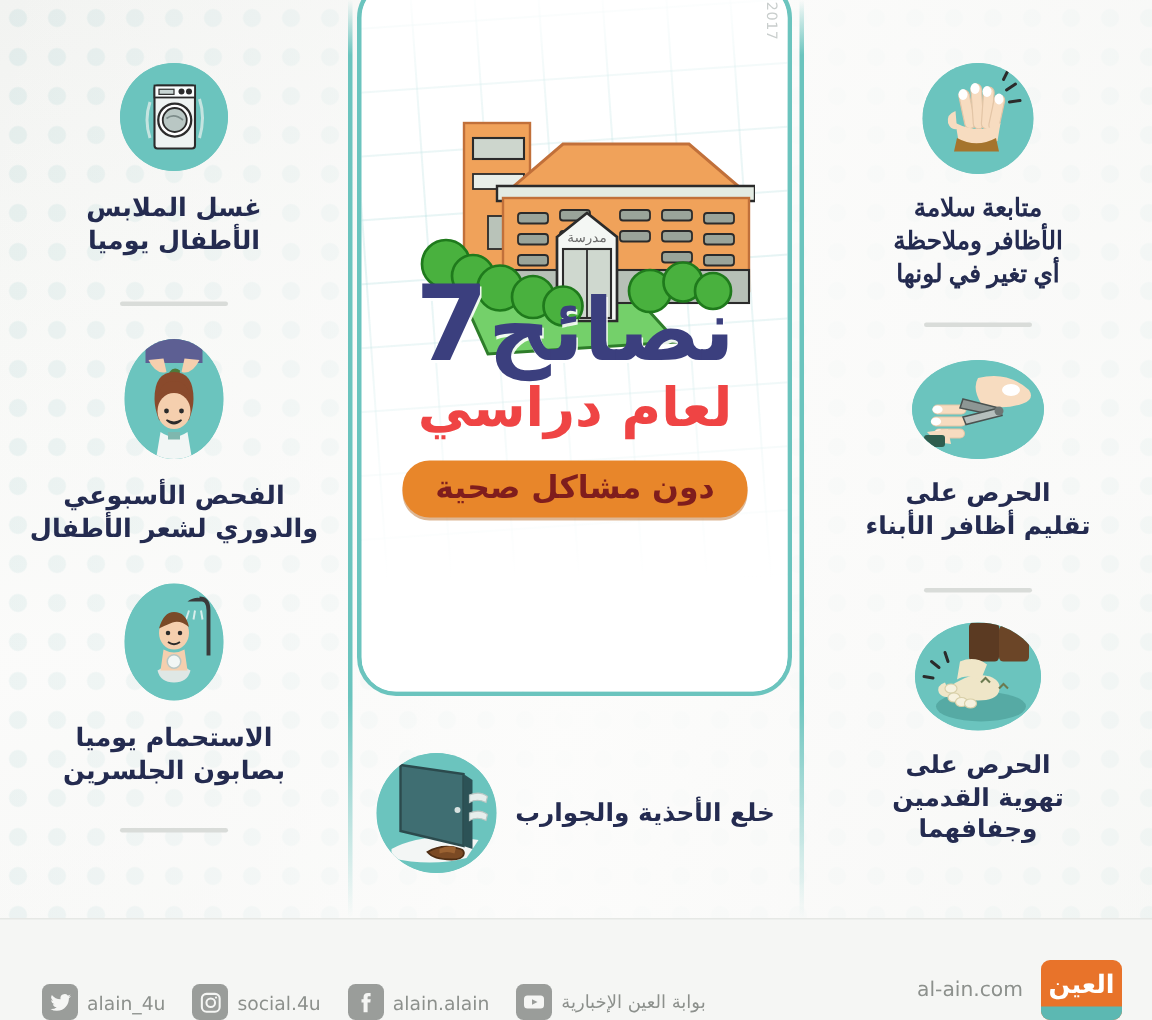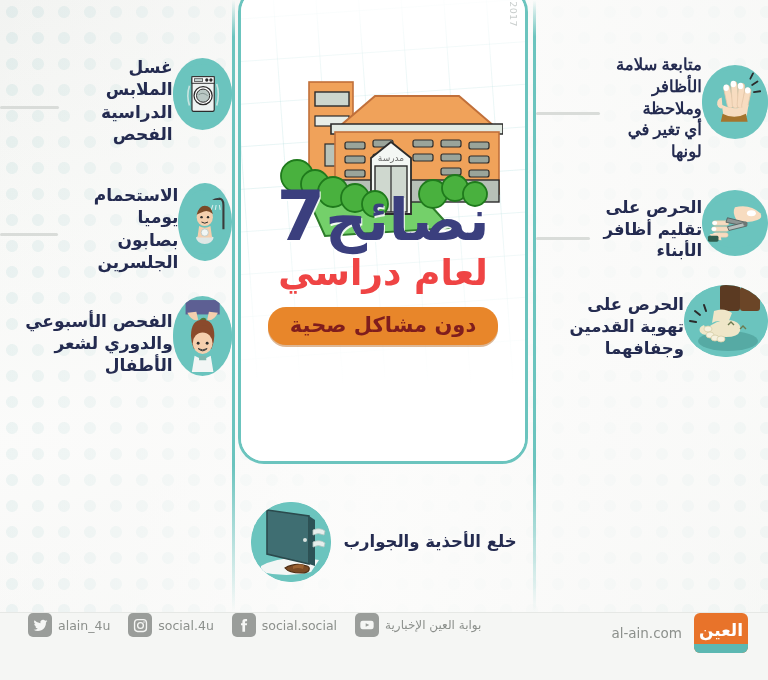--- a/index.html
+++ b/index.html
@@ -52,23 +52,23 @@
     align-items: center;
     z-index: 5;
   }
   .col.left  { left: 0; }
   .col.right { left: 536px; width: 232px; }
 
   .tip {
     position: relative;
     width: 100%;
     display: flex;
-    flex-direction: row;
+    flex-direction: column;
     align-items: center;
-    text-align: right;
+    text-align: center;
   }
   .tip .divider {
     width: 72px; height: 3px; border-radius: 2px;
     background: #d9dcd9;
     margin: 0 auto;
   }
 
   .badge {
     position: relative;
     border-radius: 50%;
@@ -184,21 +184,21 @@
   }
   .bottom-tip .tip-text { font-size: 16.5px; text-align: center; }
 
   
   #footer {
     position: absolute;
     left: 0; bottom: 0;
     width: 768px; height: 68px;
     background: #f5f6f4;
     border-top: 1px solid #e6e8e5;
-    display: flex; align-items: flex-start;
+    display: flex; align-items: flex-end;
     z-index: 10;
     direction: ltr;
   }
   .socials { display: flex; align-items: center; gap: 18px; margin-left: 28px; }
   .social { display: flex; align-items: center; gap: 6px; }
   .social .sq {
     width: 24px; height: 24px; border-radius: 5px;
     background: #9a9d9a;
     display: flex; align-items: center; justify-content: center;
     color: #f5f6f4;
@@ -245,51 +245,23 @@
               <circle cx="46" cy="19" r="2" fill="#2b2b2b"></circle>
             <circle cx="36.5" cy="38" r="11" fill="#fff" stroke="#2b2b2b" stroke-width="1.5"></circle>
             <circle cx="36.5" cy="38" r="8" fill="#b9c7c4" stroke="#2b2b2b" stroke-width="1.2"></circle>
             <path d="M31 37 q5 -4 11 1" stroke="#7e8d8b" stroke-width="1.1" fill="none"></path>
             <path d="M53 24 q4 12 0 26" stroke="#dcece9" stroke-width="2" fill="none" opacity=".8"></path>
             <path d="M20 26 q-4 12 0 24" stroke="#dcece9" stroke-width="2" fill="none" opacity=".8"></path>
           </svg>
         </div>
         <div class="tip-text">
           <div>غسل الملابس</div>
-          <div>الدراسية الفحص</div>
+          <div>الأطفال يوميا</div>
         </div>
         <div class="divider" style="margin-top:28px;"></div>
-      </div>
-
-      <div class="tip" style="padding-top:24px;">
-        <div class="badge oval" style="width:66px;height:78px;">
-          <svg width="66" height="78" viewBox="0 0 66 78">
-            <ellipse cx="33" cy="39" rx="33" ry="39" fill="#6bc4be"></ellipse>
-            <path d="M50 10 q6 0 6 8 v30" stroke="#3a3a3a" stroke-width="2.6" fill="none"></path>
-            <path d="M42 12 q7 -5 13 0 z" fill="#3a3a3a"></path>
-            <g stroke="#dff1ef" stroke-width="1.3" opacity=".95">
-              <path d="M43 18 l-2 6"></path>
-                <path d="M47 18 l-1 6"></path>
-                <path d="M51 18 l1 6"></path>
-            </g>
-            <path d="M22 58 q11 -7 22 0 q-2 8 -11 8 q-9 0 -11 -8z" fill="#dfe7e5"></path>
-            <ellipse cx="33" cy="33" rx="10" ry="11" fill="#f5cfae"></ellipse>
-            <path d="M23 30 q3 -11 10 -11 q8 0 10 10 q-6 -5 -11 -3 q-5 2 -9 4z" fill="#7a4a28"></path>
-            <circle cx="29" cy="33" r="1.5" fill="#2b2b2b"></circle>
-              <circle cx="37" cy="33" r="1.5" fill="#2b2b2b"></circle>
-            <path d="M29 39 q4 3 8 0" stroke="#2b2b2b" stroke-width="1.2" fill="none"></path>
-            <path d="M26 44 q7 4 14 0 l2 14 h-18z" fill="#f5cfae"></path>
-            <circle cx="33" cy="52" r="4.5" fill="#f1f6f5" stroke="#b9c7c4" stroke-width="1"></circle>
-          </svg>
-        </div>
-        <div class="tip-text">
-          <div>الاستحمام يوميا</div>
-          <div>بصابون الجلسرين</div>
-        </div>
-        <div class="divider" style="margin-top:26px;"></div>
       </div>
 
       <div class="tip" style="padding-top:22px;">
         <div class="badge oval" style="width:66px;height:80px;">
           <svg width="66" height="80" viewBox="0 0 66 80">
             <ellipse cx="33" cy="40" rx="33" ry="40" fill="#6bc4be"></ellipse>
             <rect x="14" y="0" width="38" height="16" fill="#5d5f93"></rect>
             <path d="M16 14 q5 10 12 8 l-2 -9z" fill="#f5cfae"></path>
             <path d="M50 14 q-5 10 -12 8 l2 -9z" fill="#f5cfae"></path>
             <path d="M30 22 q3 -4 7 -1 l-1 9 q-4 2 -7 -1z" fill="#4e7a3a"></path>
@@ -301,20 +273,48 @@
             <path d="M28 54 q5 5 10 0 q-5 3 -10 0z" fill="#fff" stroke="#2b2b2b" stroke-width="1"></path>
             <path d="M24 62 q9 6 18 0 l3 18 h-24z" fill="#f2f6f5"></path>
             <path d="M29 62 h8 v5 h-8z" fill="#7fb7ae"></path>
           </svg>
         </div>
         <div class="tip-text">
           <div>الفحص الأسبوعي</div>
           <div>والدوري لشعر الأطفال</div>
         </div>
       </div>
+
+      <div class="tip" style="padding-top:24px;">
+        <div class="badge oval" style="width:66px;height:78px;">
+          <svg width="66" height="78" viewBox="0 0 66 78">
+            <ellipse cx="33" cy="39" rx="33" ry="39" fill="#6bc4be"></ellipse>
+            <path d="M50 10 q6 0 6 8 v30" stroke="#3a3a3a" stroke-width="2.6" fill="none"></path>
+            <path d="M42 12 q7 -5 13 0 z" fill="#3a3a3a"></path>
+            <g stroke="#dff1ef" stroke-width="1.3" opacity=".95">
+              <path d="M43 18 l-2 6"></path>
+                <path d="M47 18 l-1 6"></path>
+                <path d="M51 18 l1 6"></path>
+            </g>
+            <path d="M22 58 q11 -7 22 0 q-2 8 -11 8 q-9 0 -11 -8z" fill="#dfe7e5"></path>
+            <ellipse cx="33" cy="33" rx="10" ry="11" fill="#f5cfae"></ellipse>
+            <path d="M23 30 q3 -11 10 -11 q8 0 10 10 q-6 -5 -11 -3 q-5 2 -9 4z" fill="#7a4a28"></path>
+            <circle cx="29" cy="33" r="1.5" fill="#2b2b2b"></circle>
+              <circle cx="37" cy="33" r="1.5" fill="#2b2b2b"></circle>
+            <path d="M29 39 q4 3 8 0" stroke="#2b2b2b" stroke-width="1.2" fill="none"></path>
+            <path d="M26 44 q7 4 14 0 l2 14 h-18z" fill="#f5cfae"></path>
+            <circle cx="33" cy="52" r="4.5" fill="#f1f6f5" stroke="#b9c7c4" stroke-width="1"></circle>
+          </svg>
+        </div>
+        <div class="tip-text">
+          <div>الاستحمام يوميا</div>
+          <div>بصابون الجلسرين</div>
+        </div>
+        <div class="divider" style="margin-top:26px;"></div>
+      </div>
     </div>
 
     <div class="col right">
 
       <div class="tip" style="padding-top:42px;font-family:Liberation Serif, serif;">
         <div class="badge" style="width:74px;height:74px;">
           <svg width="74" height="74" viewBox="0 0 74 74">
             <circle cx="37" cy="37" r="37" fill="#6bc4be"></circle>
             <g fill="#f7dcc0" stroke="#e3c5a6" stroke-width="0.8">
               <rect x="26" y="18" width="7" height="26" rx="3.5" transform="rotate(-12 29 30)"></rect>
@@ -522,21 +522,21 @@
         </span>
         <span class="handle">social.4u</span>
       </a>
 
       <a class="social" href="#" style="text-decoration:none;">
         <span class="sq">
           <svg width="15" height="15" viewBox="0 0 24 24" fill="#f5f6f4">
             <path d="M14.5 8.2V6.4c0-.8.2-1.3 1.4-1.3h1.8V1.7h-2.9c-3.4 0-4.6 1.7-4.6 4.5v2H8v3.5h2.2V22h4.3V11.7h2.9l.4-3.5z"></path>
           </svg>
         </span>
-        <span class="handle">social.social</span>
+        <span class="handle">alain.alain</span>
       </a>
 
       <a class="social" href="#" style="text-decoration:none;">
         <span class="sq">
           <svg width="16" height="16" viewBox="0 0 24 24" fill="#f5f6f4">
             <rect x="2" y="5.5" width="20" height="13" rx="3.5"></rect>
             <path d="M10 9.2 L15.5 12 L10 14.8 Z" fill="#9a9d9a"></path>
           </svg>
         </span>
         <span class="handle rtl">بوابة العين الإخبارية</span>

